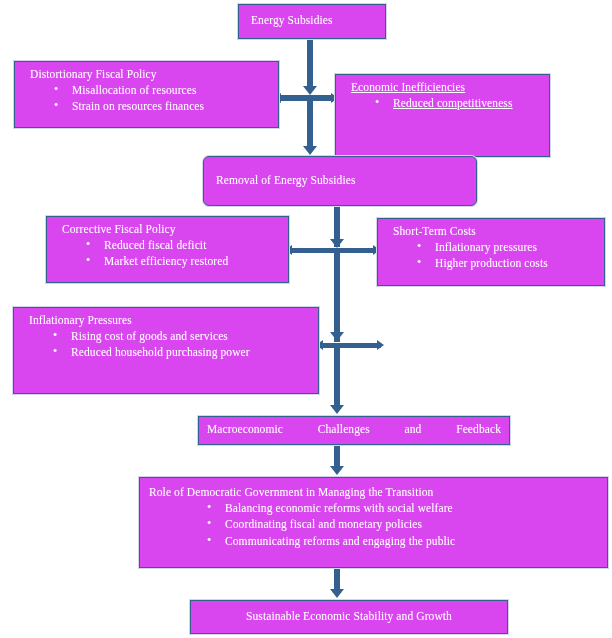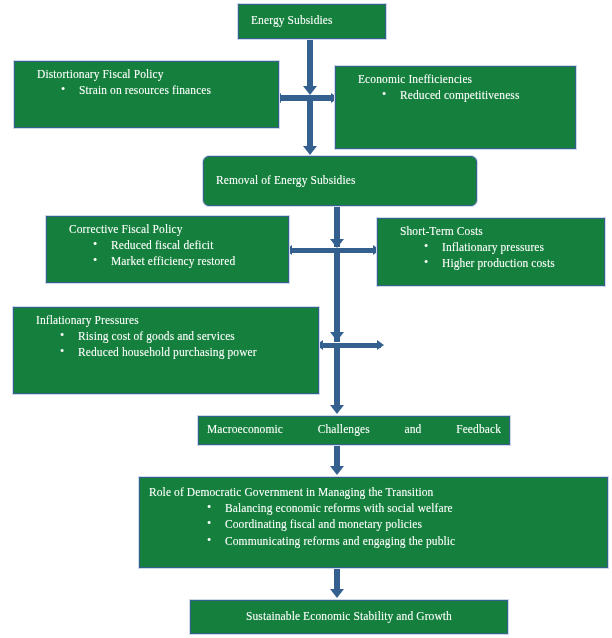--- a/index.html
+++ b/index.html
@@ -13,31 +13,31 @@
     height: 638px;
     background: #ffffff;
     font-family: "Liberation Serif", "DejaVu Serif", serif;
     overflow: hidden;
   }
 
   
   .box {
     position: absolute;
     box-sizing: border-box;
-    background: #15803d;
+    background: #d946ef;
     border: 1px solid #33608f;
     box-shadow: 0 0 0 1px #cfd9e6;
     color: #ffffff;
     font-size: 11.5px;
     line-height: 1.32;
     letter-spacing: 0.1px;
     text-shadow: 0 0 1px rgba(255,255,255,0.25);
   }
   .box .inner {
-    padding: 5px 7px 4px 22px;
+    padding: 5px 7px 4px 15px;
   }
   .box.center .inner {
     display: flex;
     align-items: center;
     justify-content: flex-start;
     height: 100%;
     padding: 0 0 0 12px;
   }
   .box.center-mid .inner {
     display: flex;
@@ -152,26 +152,27 @@
   <div class="box center" style="left:238px; top:4px; width:148px; height:35px;">
     <div class="inner">
       <span class="box-title">Energy Subsidies</span>
     </div>
   </div>
 
   <div class="box" style="left:14px; top:61px; width:265px; height:67px;">
     <div class="inner">
       <span class="box-title">Distortionary Fiscal Policy</span>
       <ul class="bullets">
+        <li>Misallocation of resources</li>
         <li>Strain on resources finances</li>
       </ul>
     </div>
   </div>
 
-  <div class="box" style="left:335px; top:66px; width:241px; height:83px;">
+  <div class="box" style="left:335px; top:74px; width:215px; height:83px;text-decoration:underline;">
     <div class="inner">
       <span class="box-title">Economic Inefficiencies</span>
       <ul class="bullets">
         <li>Reduced competitiveness</li>
       </ul>
     </div>
   </div>
 
   <div class="box center" style="left:203px; top:156px; width:274px; height:50px;border-radius:6px;">
     <div class="inner">

